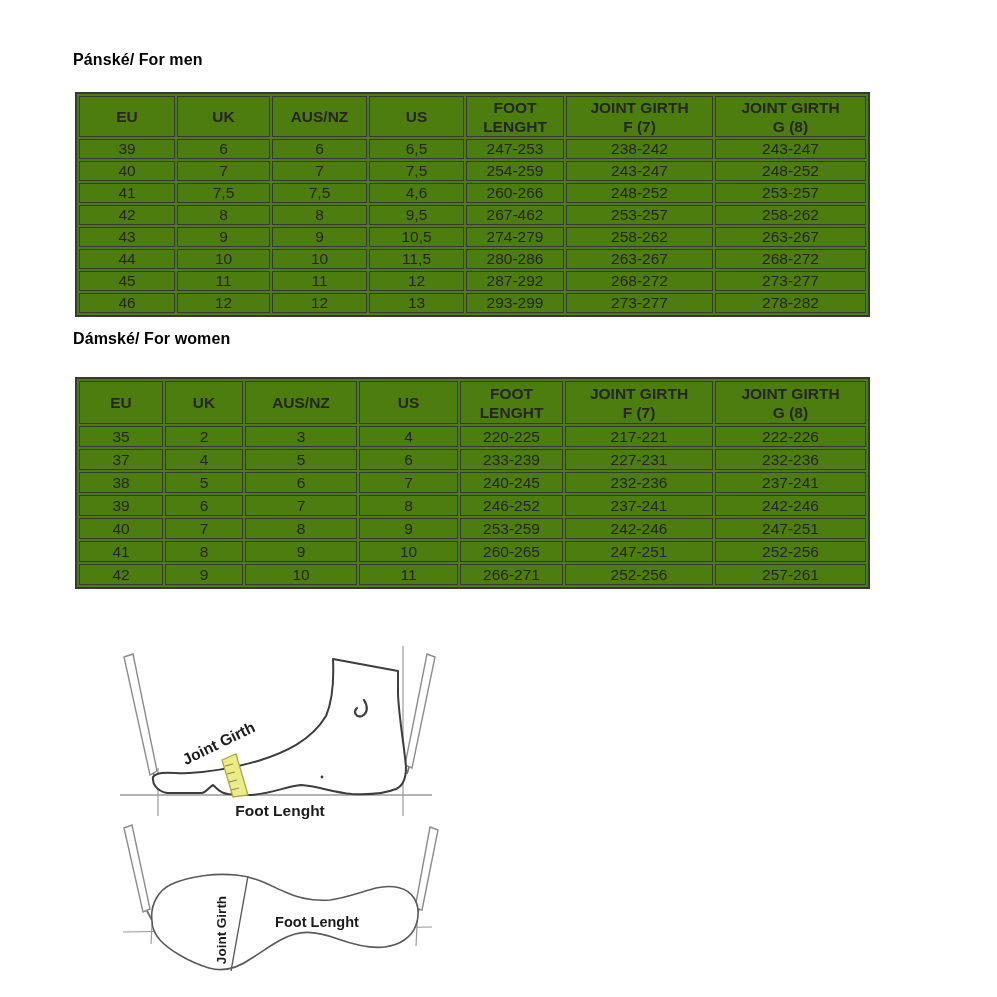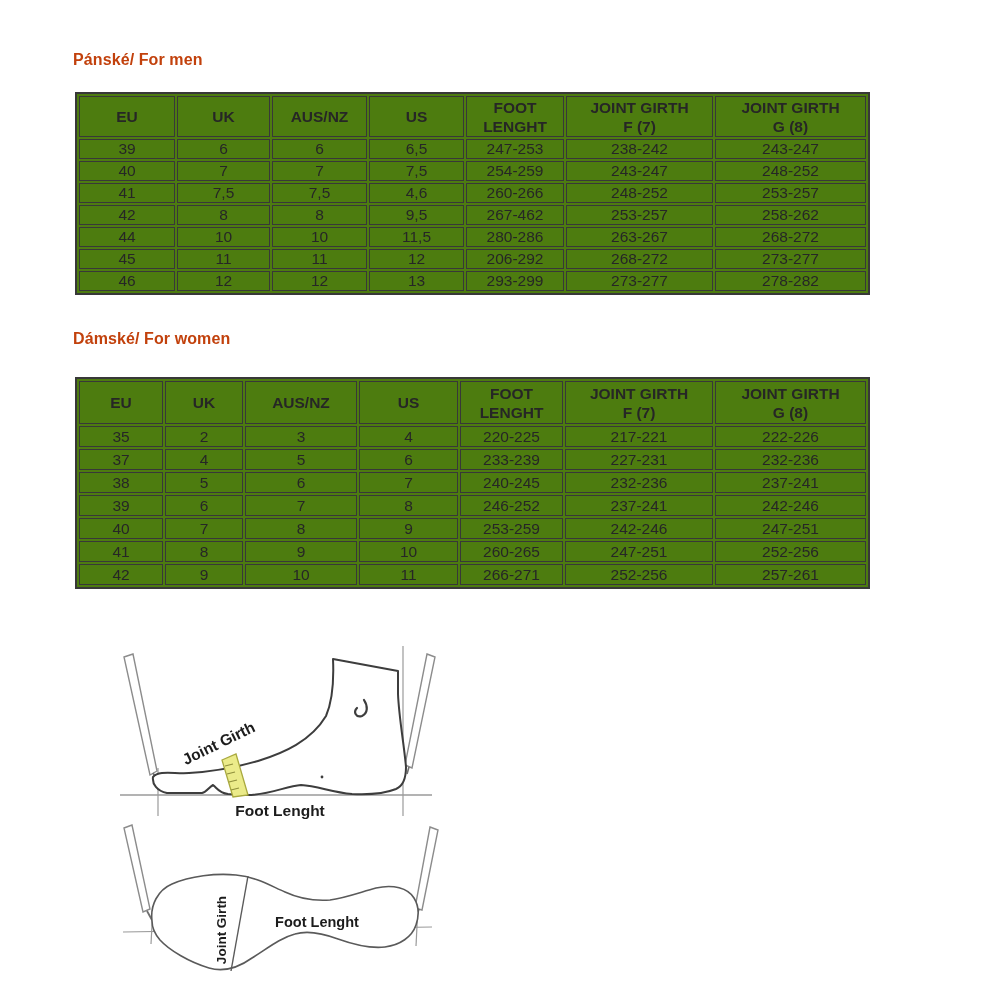--- a/index.html
+++ b/index.html
@@ -1,21 +1,21 @@
 <!DOCTYPE html>
 <html><head>
 <meta charset="utf-8">
 <style>
   html,body{margin:0;padding:0;}
   body{
     width:997px;height:997px;background:#ffffff;position:relative;
     font-family:"Liberation Sans", sans-serif;color:#222222;overflow:hidden;
   }
   .section-title{
-    position:absolute;left:73px;font-size:16px;font-weight:bold;color:#c2410c;
+    position:absolute;left:73px;font-size:16px;font-weight:bold;color:#000000;
     letter-spacing:0.1px;
   }
   #men-title{top:51px;}
   #women-title{top:330px;}
 
   table.size-table{
     position:absolute;left:75px;width:791px;background:#4d7c0f;
     border:2px solid #383838;border-collapse:separate;border-spacing:2px;
     table-layout:fixed;
   }
@@ -103,34 +103,43 @@
       <tr>
         <td>42</td>
         <td>8</td>
         <td>8</td>
         <td>9,5</td>
         <td>267-462</td>
         <td>253-257</td>
         <td>258-262</td>
       </tr>
       <tr>
+        <td>43</td>
+        <td>9</td>
+        <td>9</td>
+        <td>10,5</td>
+        <td>274-279</td>
+        <td>258-262</td>
+        <td>263-267</td>
+      </tr>
+      <tr>
         <td>44</td>
         <td>10</td>
         <td>10</td>
         <td>11,5</td>
         <td>280-286</td>
         <td>263-267</td>
         <td>268-272</td>
       </tr>
       <tr>
         <td>45</td>
         <td>11</td>
         <td>11</td>
         <td>12</td>
-        <td>206-292</td>
+        <td>287-292</td>
         <td>268-272</td>
         <td>273-277</td>
       </tr>
       <tr>
         <td>46</td>
         <td>12</td>
         <td>12</td>
         <td>13</td>
         <td>293-299</td>
         <td>273-277</td>

